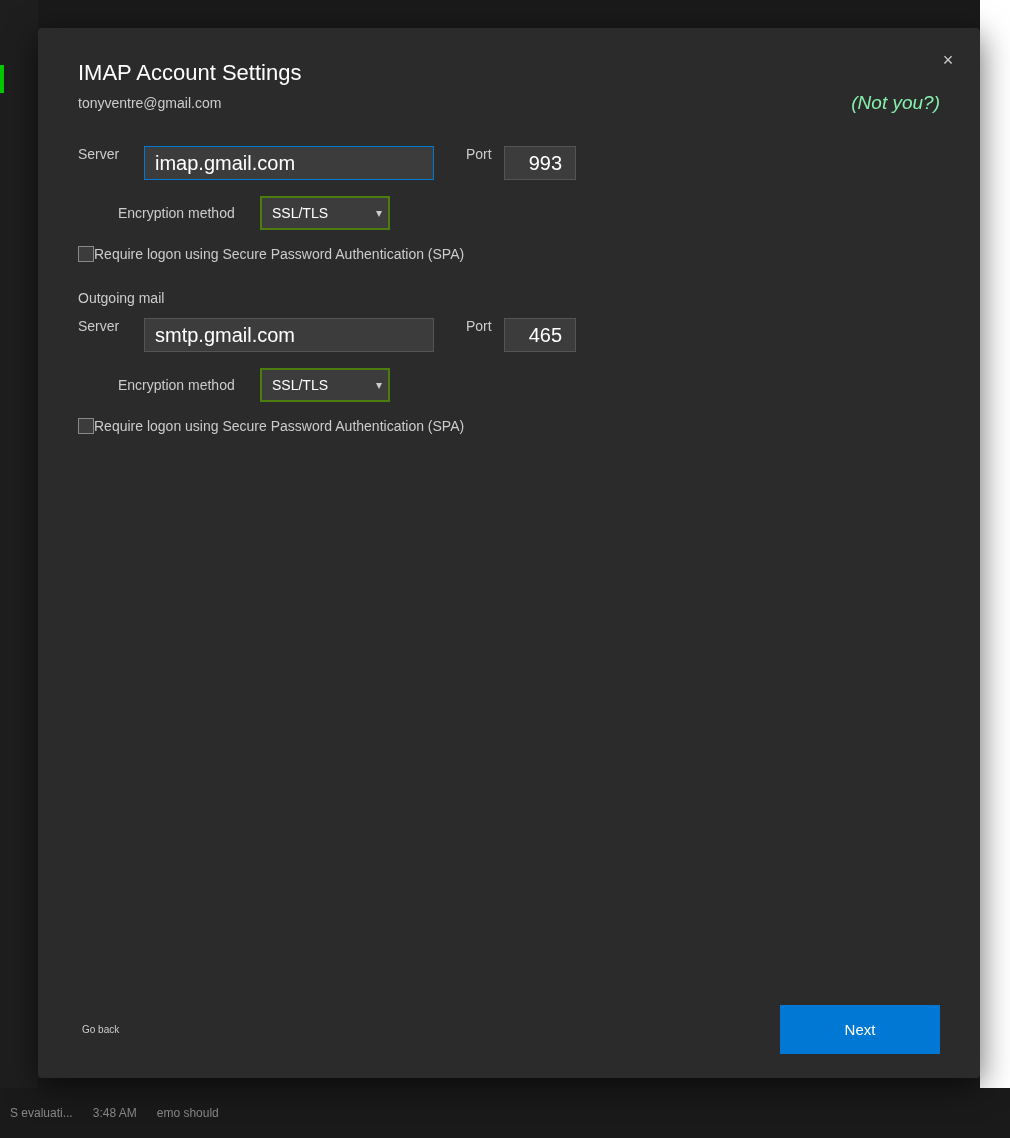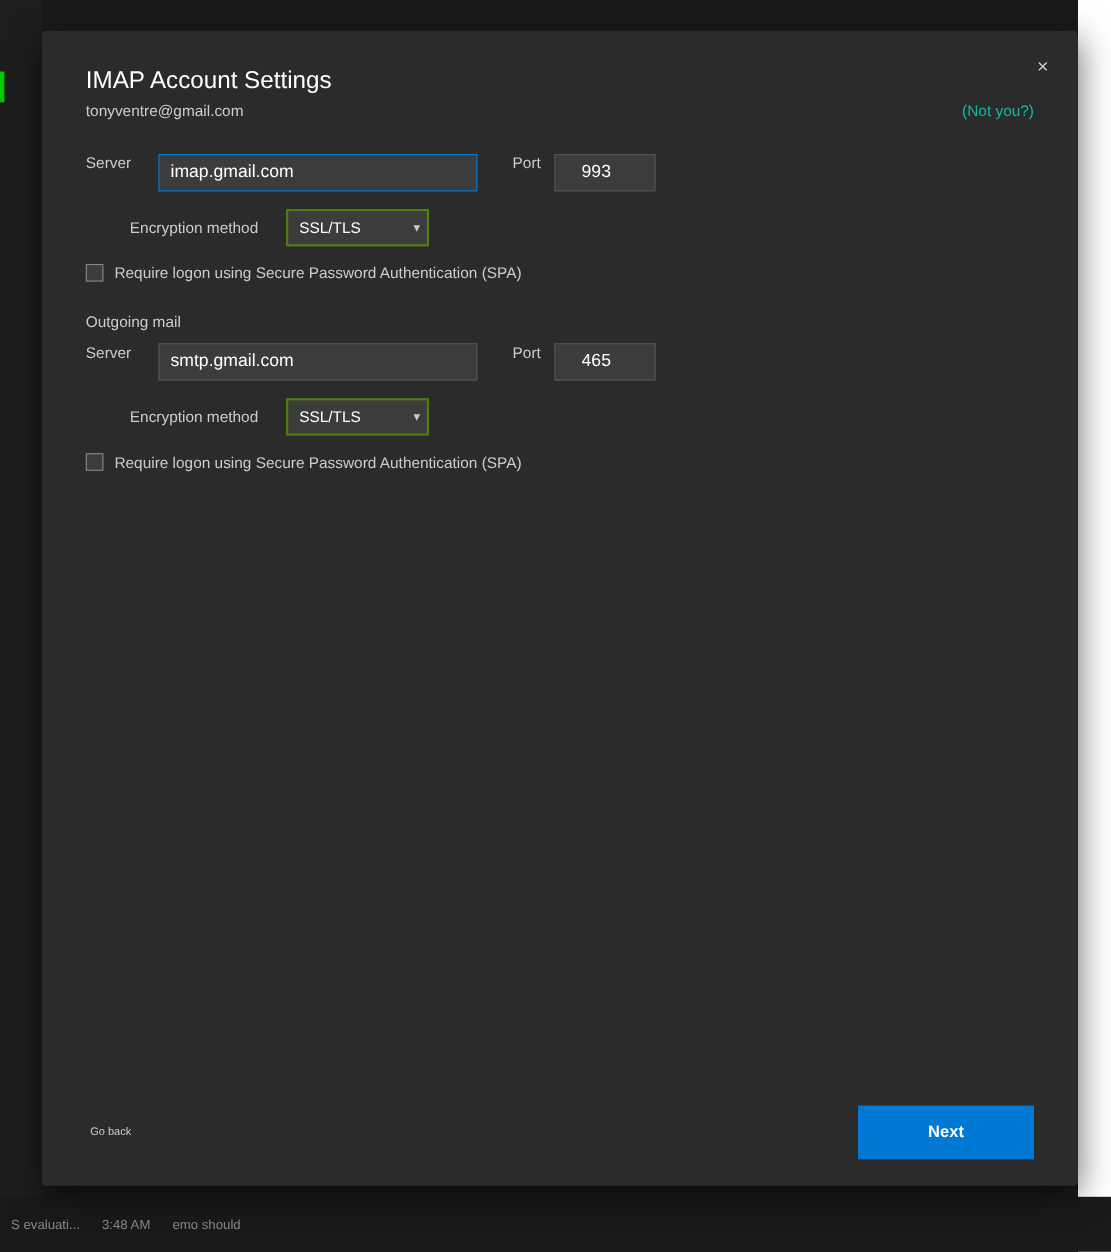--- a/index.html
+++ b/index.html
@@ -108,24 +108,25 @@
       align-items: center;
       margin-bottom: 32px;
     }
 
     .dialog-email {
       font-size: 14px;
       color: #cccccc;
     }
 
     .not-you-link {
-      font-size: 14px;
-      color: #14b8a6;
+      font-size: 19px;
+      color: #86efac;
       cursor: pointer;
       text-decoration: none;
+      font-style: italic;
     }
 
     
     .section-label {
       font-size: 14px;
       color: #cccccc;
       margin-bottom: 12px;
     }
 
     
@@ -140,21 +141,21 @@
       font-size: 14px;
       color: #cccccc;
       width: 54px;
       flex-shrink: 0;
     }
 
     .text-input {
       background-color: #3c3c3c;
       border: 1px solid #555;
       color: #ffffff;
-      font-size: 16px;
+      font-size: 20px;
       padding: 6px 10px;
       height: 34px;
       outline: none;
       font-family: 'Segoe UI', Arial, sans-serif;
     }
 
     .server-input {
       width: 290px;
     }
 
@@ -162,21 +163,21 @@
       border-color: #0078d4;
     }
 
     .port-label {
       font-size: 14px;
       color: #cccccc;
       margin-left: 20px;
     }
 
     .port-input {
-      width: 92px;
+      width: 72px;
       padding-left: 24px;
     }
 
     
     .encryption-row {
       display: flex;
       align-items: center;
       margin-bottom: 16px;
       gap: 12px;
     }
@@ -216,21 +217,20 @@
       transform: translateY(-50%);
       pointer-events: none;
       color: #cccccc;
       font-size: 12px;
     }
 
     
     .checkbox-row {
       display: flex;
       align-items: flex-end;
-      gap: 10px;
       margin-bottom: 28px;
     }
 
     .checkbox-input {
       width: 16px;
       height: 16px;
       appearance: none;
       -webkit-appearance: none;
       background-color: #3c3c3c;
       border: 1px solid #888;
@@ -277,21 +277,21 @@
 
     .next-btn {
       background-color: #0078d4;
       border: none;
       color: #ffffff;
       font-size: 15px;
       cursor: pointer;
       font-family: 'Segoe UI', Arial, sans-serif;
       padding: 16px 48px;
       min-width: 160px;
-      font-weight: 700;
+      font-weight: 400;
     }
 
     
     .status-bar {
       position: absolute;
       bottom: 0;
       left: 0;
       right: 0;
       height: 50px;
       background-color: #1a1a1a;

